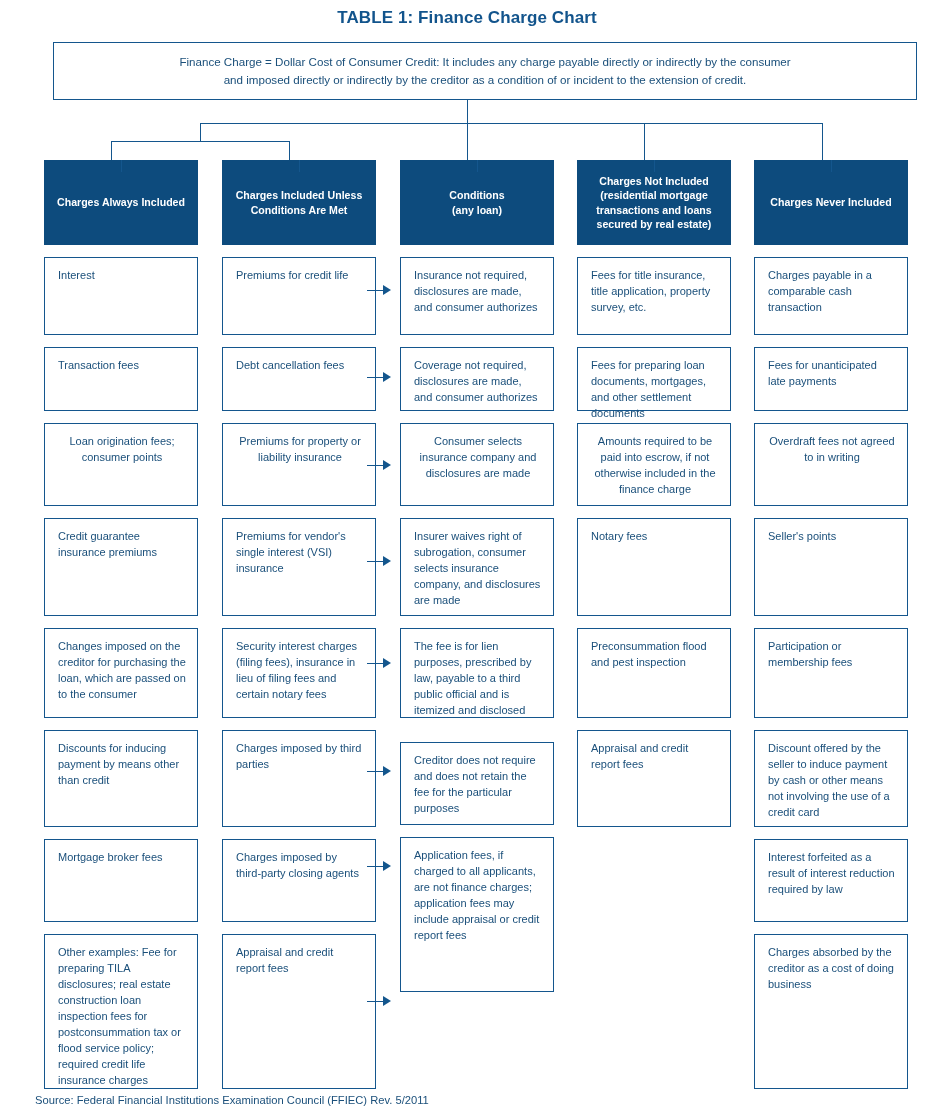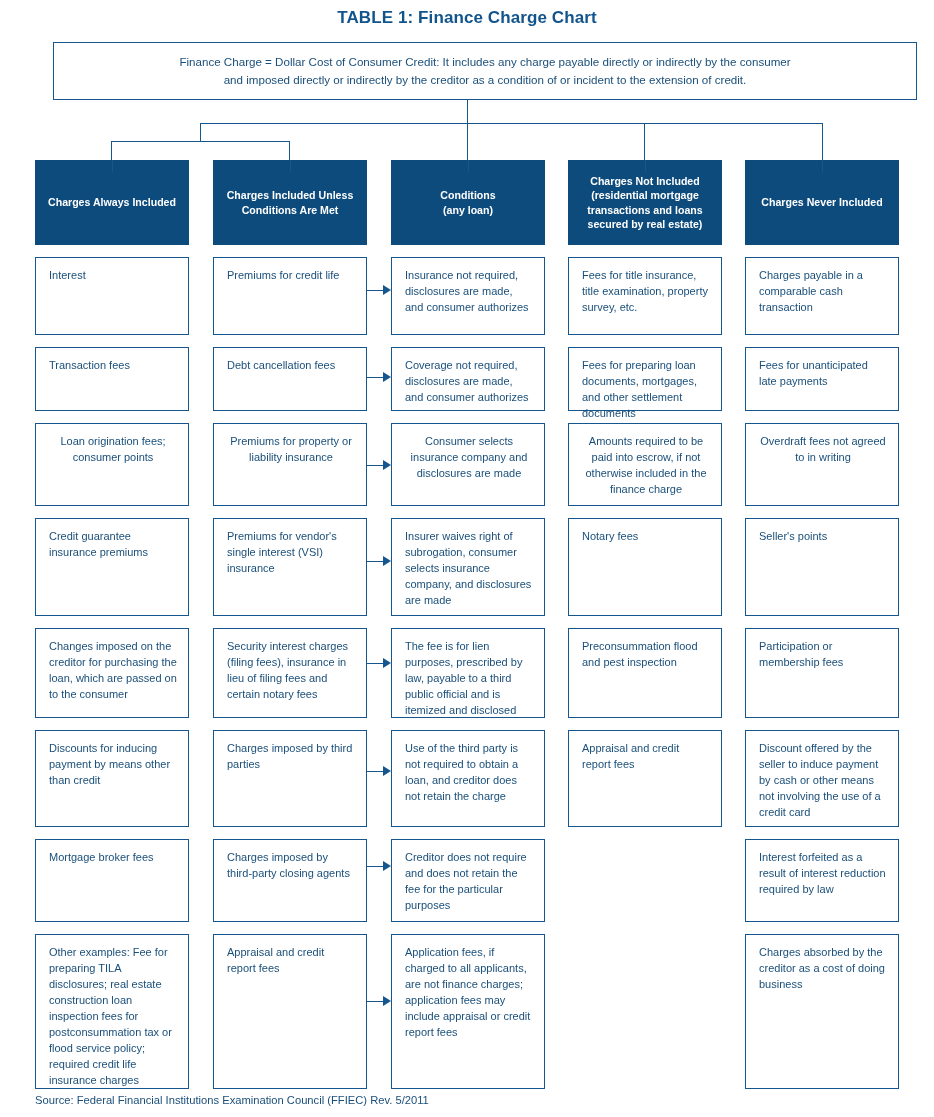--- a/index.html
+++ b/index.html
@@ -61,20 +61,21 @@
     background: #14568d;
   }
   .ln-v { width: 1px; }
   .ln-h { height: 1px; }
 
   
   .col {
     position: absolute;
     top: 160px;
     width: 154px;
+    margin-left: 9px;
   }
   .col1 { left: 35px; }
   .col2 { left: 213px; }
   .col3 { left: 391px; }
   .col4 { left: 568px; }
   .col5 { left: 745px; }
 
   .col-header {
     background: #0d4b7d;
     color: #ffffff;
@@ -285,21 +286,20 @@
         <div class="stub" style="top:0; height:12px;"></div>
       </div>
     <div class="cell r4">Insurer waives right of subrogation, consumer selects insurance company, and disclosures are made</div>
     <div class="gap">
         <div class="stub" style="top:0; height:12px;"></div>
       </div>
     <div class="cell r5">The fee is for lien purposes, prescribed by law, payable to a third public official and is itemized and disclosed</div>
     <div class="gap">
         <div class="stub" style="top:0; height:12px;"></div>
       </div>
-    <div class="cell r6">Use of the third party is not required to obtain a loan, and creditor does not retain the charge</div>
     <div class="gap">
         <div class="stub" style="top:0; height:12px;"></div>
       </div>
     <div class="cell r7">Creditor does not require and does not retain the fee for the particular purposes</div>
     <div class="gap">
         <div class="stub" style="top:0; height:12px;"></div>
       </div>
     <div class="cell r8">Application fees, if charged to all applicants, are not finance charges; application fees may include appraisal or credit report fees</div>
   </div>
 
@@ -308,21 +308,21 @@
       <div>
         <span>Charges Not Included</span>
         <span>(residential mortgage</span>
         <span>transactions and loans</span>
         <span>secured by real estate)</span>
       </div>
     </div>
     <div class="gap">
         <div class="stub" style="top:0; height:12px;"></div>
       </div>
-    <div class="cell r1">Fees for title insurance, title examination, property survey, etc.</div>
+    <div class="cell r1">Fees for title insurance, title application, property survey, etc.</div>
     <div class="gap">
         <div class="stub" style="top:0; height:12px;"></div>
       </div>
     <div class="cell r2">Fees for preparing loan documents, mortgages, and other settlement documents</div>
     <div class="gap">
         <div class="stub" style="top:0; height:12px;"></div>
       </div>
     <div class="cell r3">Amounts required to be paid into escrow, if not otherwise included in the finance charge</div>
     <div class="gap">
         <div class="stub" style="top:0; height:12px;"></div>

